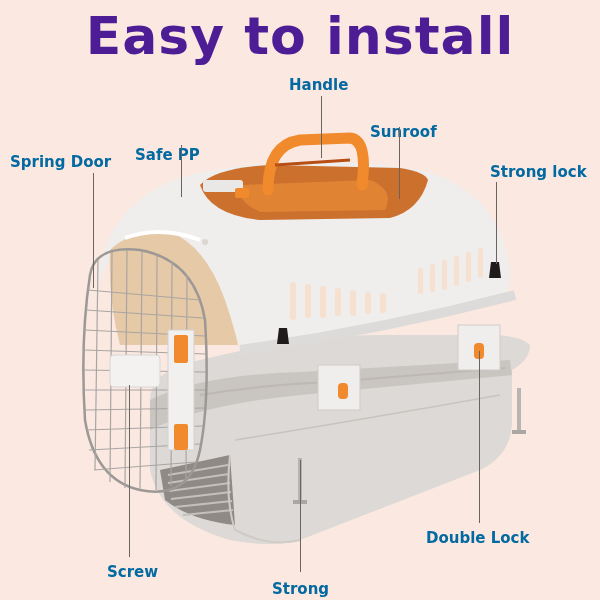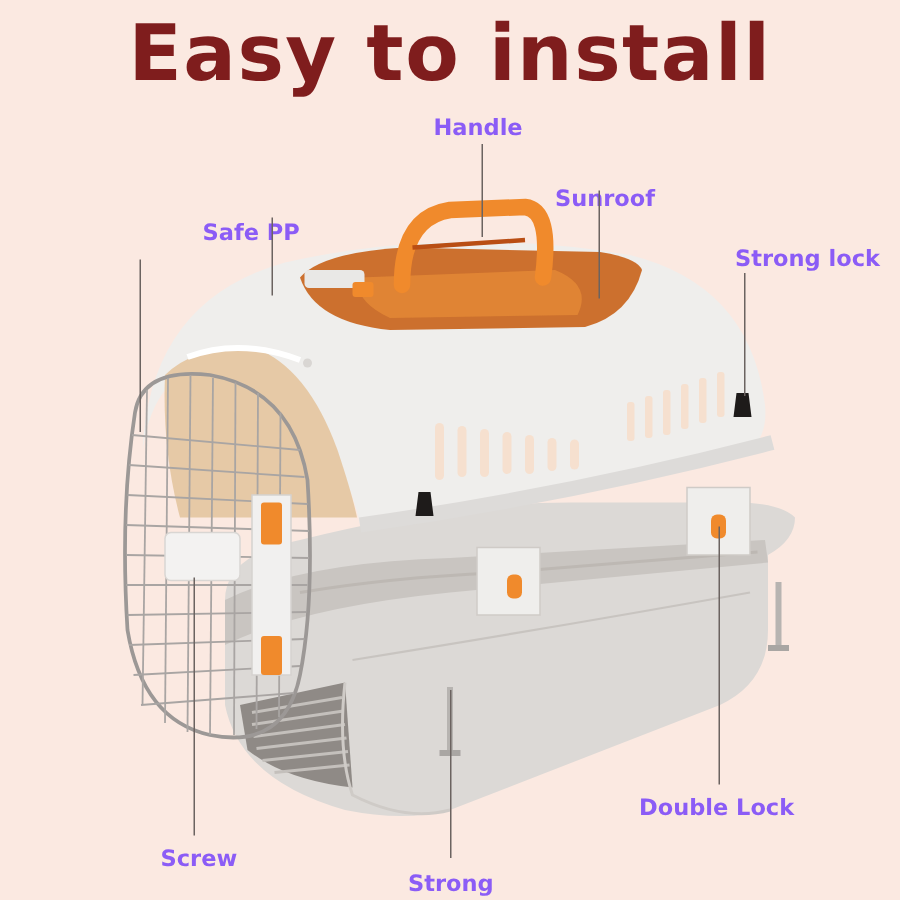--- a/index.html
+++ b/index.html
@@ -8,28 +8,28 @@
       background: #fbe9e1;
       font-family: "DejaVu Sans", sans-serif;
       position: relative;
     }
     .stage { position: absolute; left: 0; top: 0; width: 600px; height: 600px; }
     .title {
       position: absolute; left: 0; width: 600px; top: 6px;
       text-align: center;
       font-family: "DejaVu Sans", sans-serif;
       font-weight: bold; font-size: 52px; letter-spacing: 1px;
-      color: #7f1d1d;
+      color: #4c1d95;
       line-height: 60px;
     }
     .label {
       position: absolute;
       font-family: "DejaVu Sans", sans-serif;
       font-weight: bold; font-size: 15px;
-      color: #8b5cf6;
+      color: #0369a1;
       white-space: nowrap;
       line-height: 18px;
     }
     .leader {
       position: absolute; width: 1px; background: #6b6360;
     }
     svg.product { position: absolute; left: 0; top: 0; }
   </style>
 </head>
 <body>
@@ -152,20 +152,21 @@
 
   <div class="label" style="left:289px; top:76px;">Handle</div>
   <div class="leader" style="left:321px; top:96px; height:62px;"></div>
 
   <div class="label" style="left:370px; top:123px;">Sunroof</div>
   <div class="leader" style="left:399px; top:127px; height:72px;"></div>
 
   <div class="label" style="left:135px; top:126px;margin-top:20px;">Safe PP</div>
   <div class="leader" style="left:181px; top:145px; height:52px;"></div>
 
+  <div class="label" style="left:10px; top:153px;">Spring Door</div>
   <div class="leader" style="left:93px; top:173px; height:115px;"></div>
 
   <div class="label" style="left:448px; top:163px;margin-left:42px;">Strong lock</div>
   <div class="leader" style="left:496px; top:182px; height:82px;"></div>
 
   <div class="label" style="left:426px; top:529px;">Double Lock</div>
   <div class="leader" style="left:479px; top:351px; height:172px;"></div>
 
   <div class="label" style="left:107px; top:563px;">Screw</div>
   <div class="leader" style="left:129px; top:385px; height:172px;"></div>

